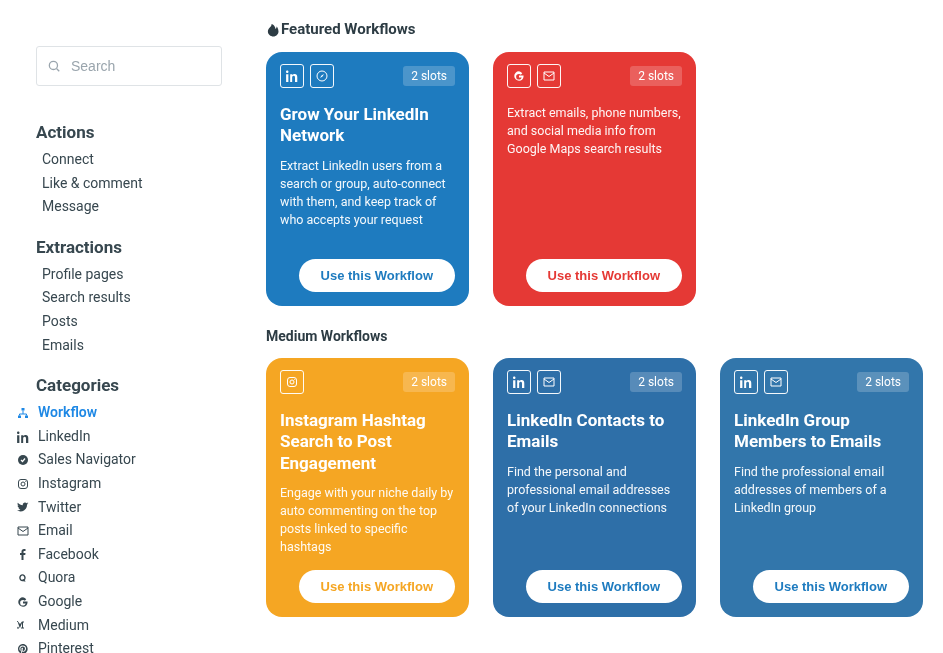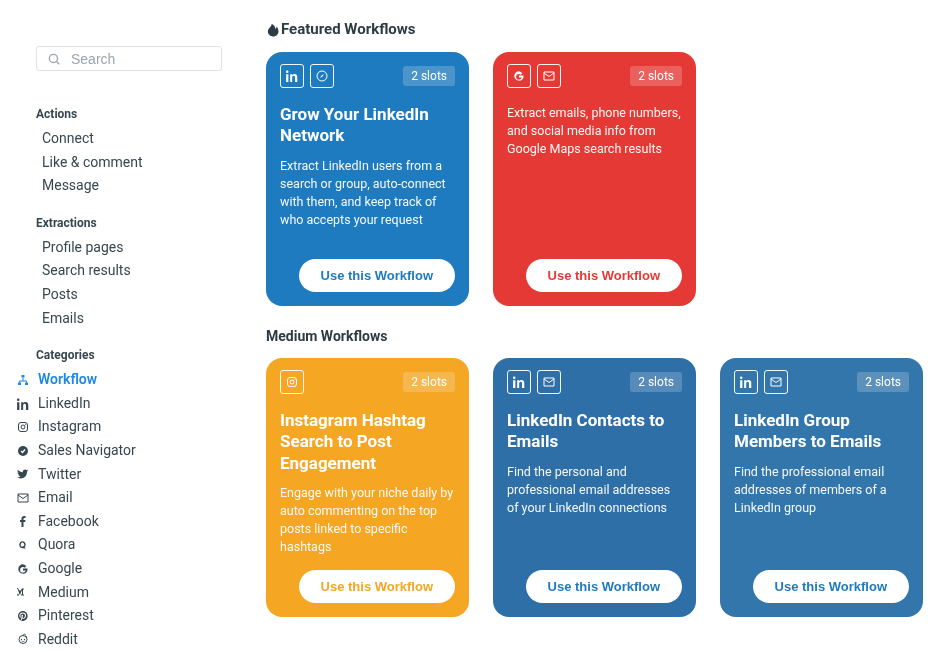--- a/index.html
+++ b/index.html
@@ -16,36 +16,36 @@
   flex-shrink: 0;
 }
 .search-wrap {
   margin: 0 18px 18px 36px;
 }
 .search-box {
   position: relative;
 }
 .search-box input {
   width: 100%;
-  height: 25px;
+  height: 40px;
   border: 1px solid #dfe3e6;
   border-radius: 3px;
   padding: 0 12px 0 34px;
   font-size: 14px;
   color: #37474f;
 }
 .search-box input::placeholder { color: #9aa5ad; }
 .search-box .sicon {
   position: absolute;
   left: 11px; top: 50%;
   transform: translateY(-50%);
   color: #9aa5ad;
 }
 .section-title {
-  font-size: 12px;
+  font-size: 17px;
   font-weight: 700;
   color: #37474f;
   padding: 18px 18px 6px 36px;
 }
 .sidebar ul { list-style: none; }
 .sidebar li {
   padding: 2px 18px 2px 16px;
   display: flex;
   align-items: center;
   gap: 8px;
@@ -219,35 +219,35 @@
           <span class="ico">
             <svg width="12" height="12" viewBox="0 0 24 24" fill="currentColor">
               <path d="M4.98 3.5C4.98 4.88 3.87 6 2.5 6S0 4.88 0 3.5 1.12 1 2.5 1s2.48 1.12 2.48 2.5zM.22 8.25h4.56V24H.22zM8.34 8.25h4.37v2.15h.06c.61-1.15 2.1-2.37 4.32-2.37 4.62 0 5.47 3.04 5.47 7v8.97h-4.56v-7.95c0-1.9-.03-4.34-2.64-4.34-2.65 0-3.05 2.07-3.05 4.2V24H8.34z"></path>
             </svg>
           </span>
           <span>LinkedIn</span>
         </li>
         <li>
           <span class="ico">
             <svg width="12" height="12" viewBox="0 0 24 24" fill="currentColor">
+              <circle cx="12" cy="12" r="10"></circle>
+              <path d="M8 12l3 3 5-6" fill="none" stroke="#fff" stroke-width="2.5"></path>
+            </svg>
+          </span>
+          <span>Sales Navigator</span>
+        </li>
+        <li>
+          <span class="ico">
+            <svg width="12" height="12" viewBox="0 0 24 24" fill="currentColor">
               <rect x="3" y="3" width="18" height="18" rx="5" fill="none" stroke="currentColor" stroke-width="2"></rect>
               <circle cx="12" cy="12" r="4" fill="none" stroke="currentColor" stroke-width="2"></circle>
               <circle cx="17.5" cy="6.5" r="1.2"></circle>
             </svg>
           </span>
           <span>Instagram</span>
-        </li>
-        <li>
-          <span class="ico">
-            <svg width="12" height="12" viewBox="0 0 24 24" fill="currentColor">
-              <circle cx="12" cy="12" r="10"></circle>
-              <path d="M8 12l3 3 5-6" fill="none" stroke="#fff" stroke-width="2.5"></path>
-            </svg>
-          </span>
-          <span>Sales Navigator</span>
         </li>
         <li>
           <span class="ico">
             <svg width="12" height="12" viewBox="0 0 24 24" fill="currentColor">
               <path d="M23 4.9c-.8.4-1.7.6-2.6.8.9-.6 1.6-1.4 2-2.5-.9.5-1.9.9-2.9 1.1C18.6 3.4 17.4 3 16 3c-2.5 0-4.5 2-4.5 4.5 0 .4 0 .7.1 1C7.7 8.3 4.1 6.4 1.7 3.5c-.4.7-.6 1.4-.6 2.3 0 1.6.8 3 2 3.8-.7 0-1.4-.2-2-.6v.1c0 2.2 1.6 4 3.6 4.5-.4.1-.8.2-1.2.2-.3 0-.6 0-.9-.1.6 1.8 2.3 3.1 4.3 3.1C5.3 18 3.3 18.7 1 18.7c-.4 0-.7 0-1-.1C2 20 4.4 20.8 7 20.8c8.4 0 13-7 13-13v-.6c.9-.6 1.7-1.4 2-2.3z"></path>
             </svg>
           </span>
           <span>Twitter</span>
         </li>
         <li>

